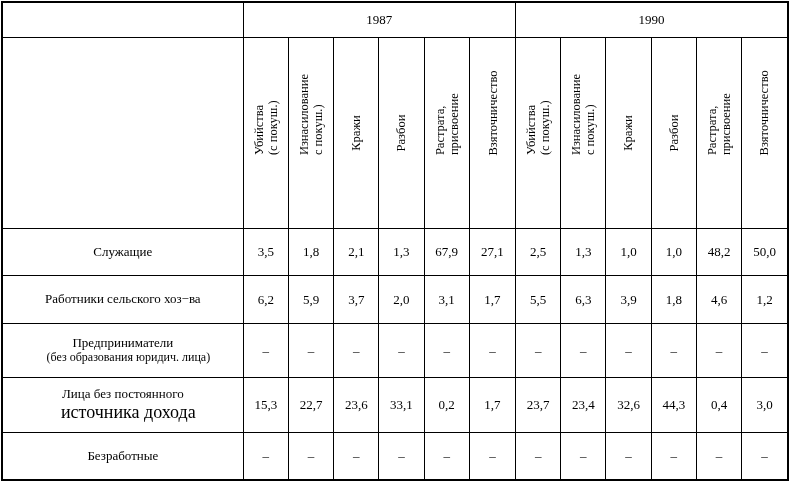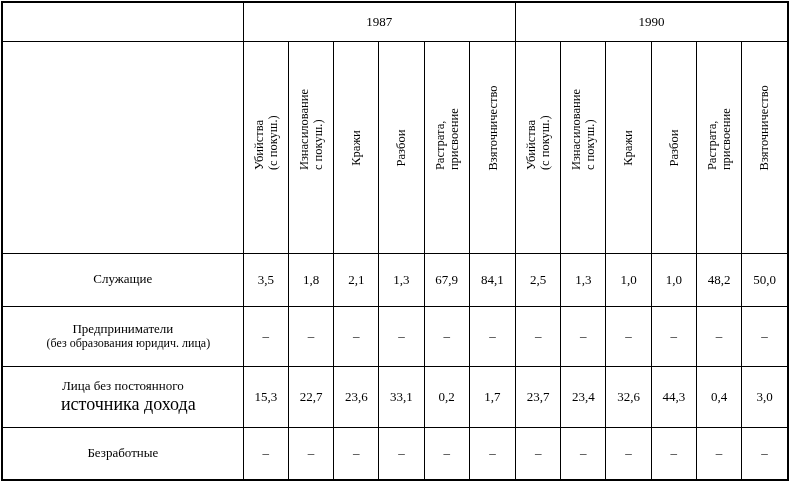--- a/index.html
+++ b/index.html
@@ -155,29 +155,46 @@
 
       <tr class="body-row">
         <td class="rowlabel">
           <span>Служащие</span>
         </td>
         <td class="datacell">3,5</td>
         <td class="datacell">1,8</td>
         <td class="datacell">2,1</td>
         <td class="datacell">1,3</td>
         <td class="datacell">67,9</td>
-        <td class="datacell">84,1</td>
+        <td class="datacell">27,1</td>
         <td class="datacell">2,5</td>
         <td class="datacell">1,3</td>
         <td class="datacell">1,0</td>
         <td class="datacell">1,0</td>
         <td class="datacell">48,2</td>
         <td class="datacell">50,0</td>
       </tr>
 
+      <tr class="body-row">
+        <td class="rowlabel">
+          <span>Работники сельского хоз−ва</span>
+        </td>
+        <td class="datacell">6,2</td>
+        <td class="datacell">5,9</td>
+        <td class="datacell">3,7</td>
+        <td class="datacell">2,0</td>
+        <td class="datacell">3,1</td>
+        <td class="datacell">1,7</td>
+        <td class="datacell">5,5</td>
+        <td class="datacell">6,3</td>
+        <td class="datacell">3,9</td>
+        <td class="datacell">1,8</td>
+        <td class="datacell">4,6</td>
+        <td class="datacell">1,2</td>
+      </tr>
 
 
       <tr class="body-row tall">
         <td class="rowlabel">
           <span>Предприниматели</span>
           <span class="sub">(без образования юридич. лица)</span>
         </td>
         <td class="dash">–</td>
         <td class="dash">–</td>
         <td class="dash">–</td>

